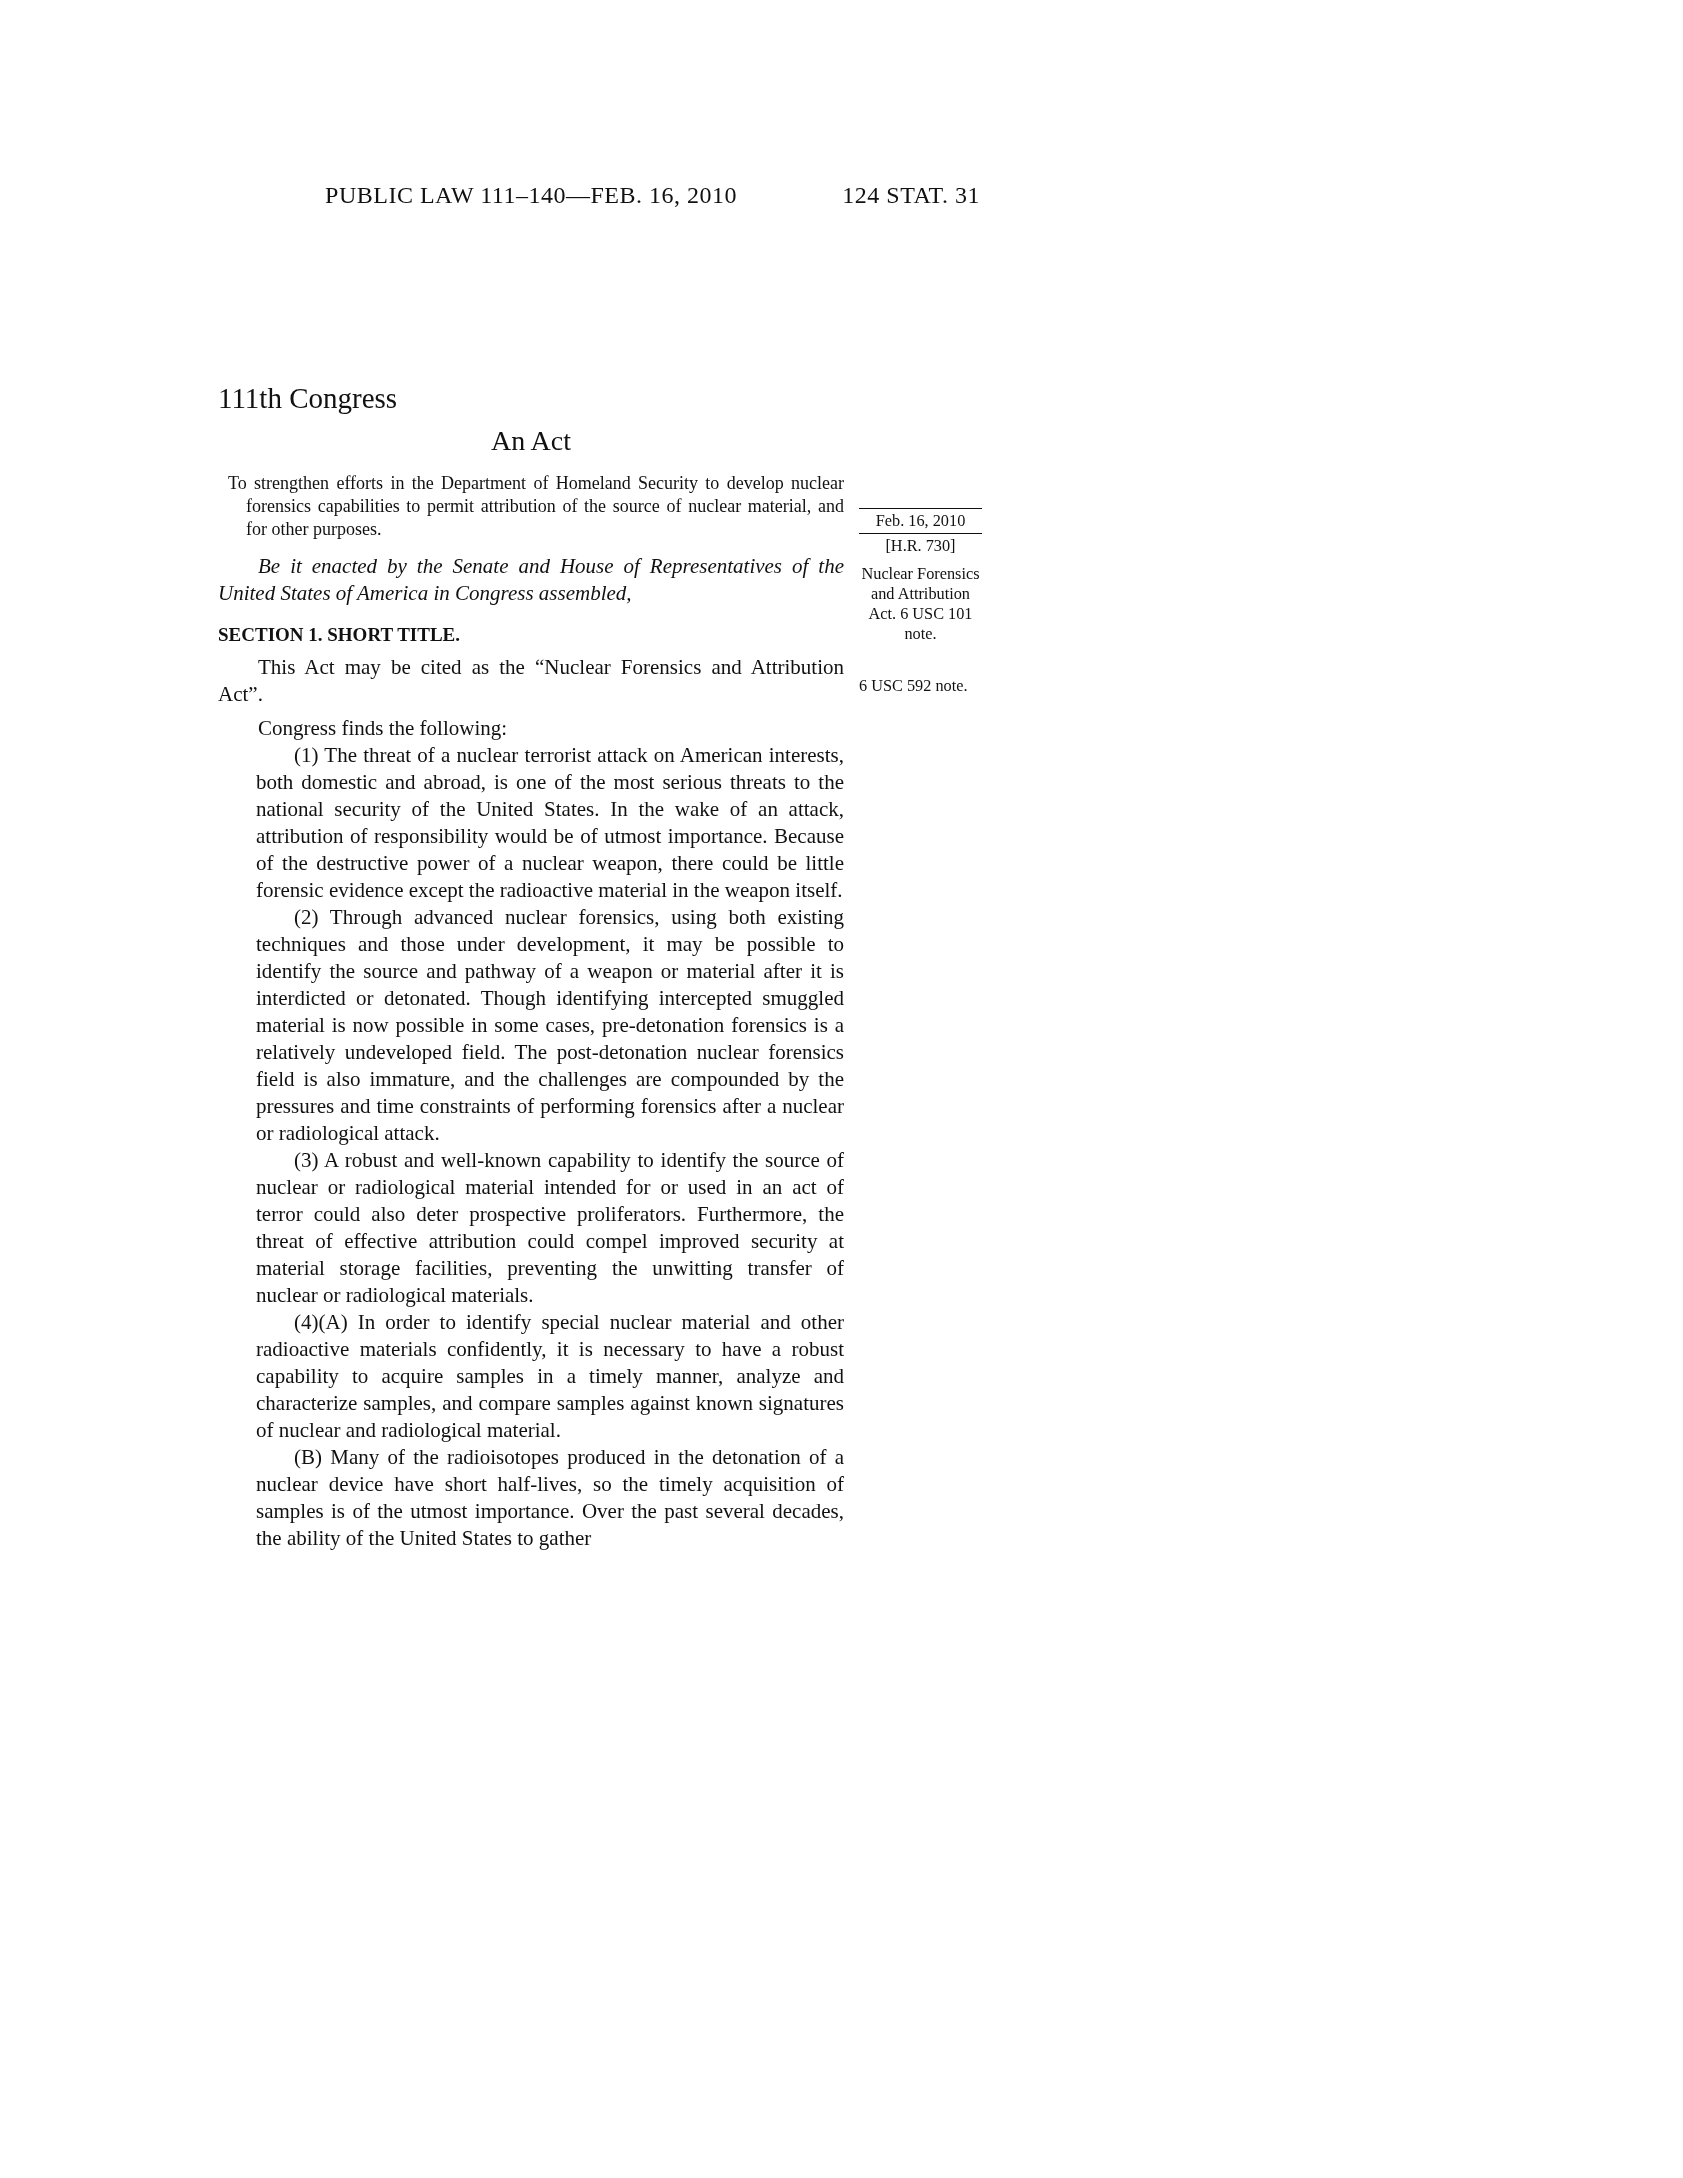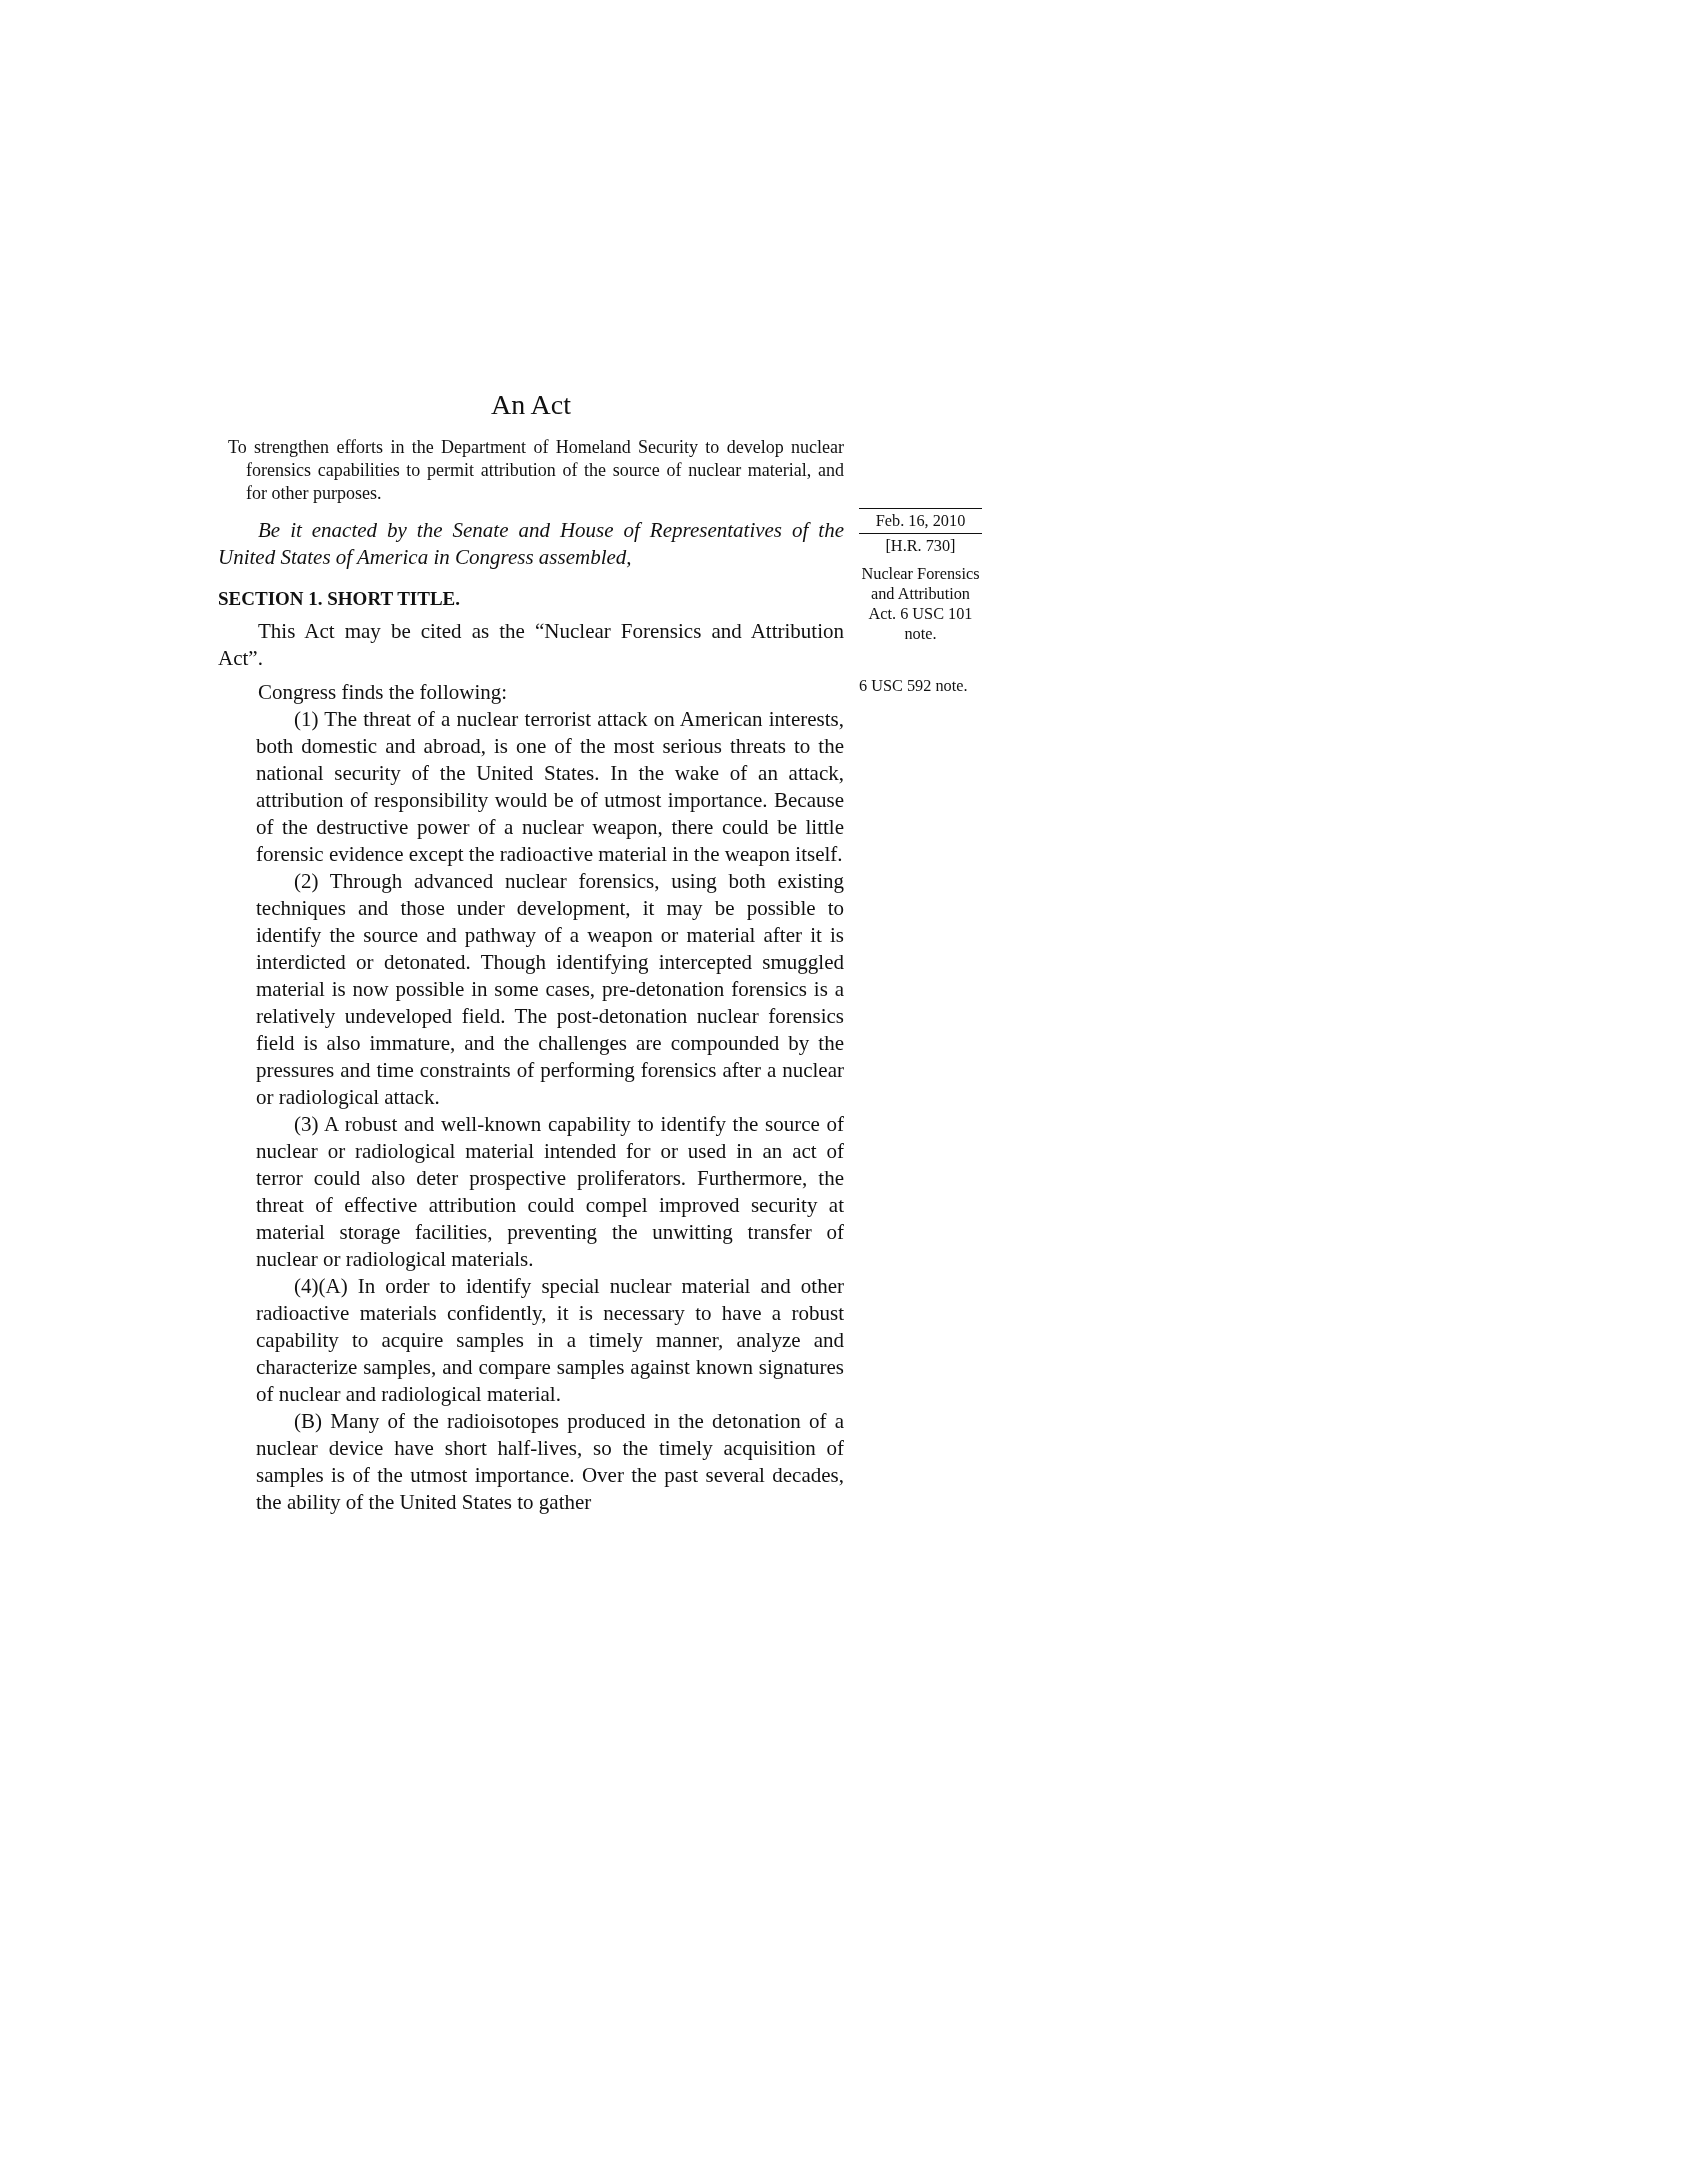--- a/index.html
+++ b/index.html
@@ -139,22 +139,27 @@
   .mn-592 {
     top: 676px;
     text-align: left;
   }
 </style>
 </head>
 <body>
 
 <div class="page">
 
+  <div class="running-header">
+    <div class="rh-center">PUBLIC LAW 111–140—FEB. 16, 2010</div>
+    <div class="rh-right">124 STAT. 31</div>
+  </div>
 
   <div class="main-col">
+    <div class="congress">111th Congress</div>
     <div class="act-heading">An Act</div>
 
     <p class="preamble">To strengthen efforts in the Department of Homeland Security to develop nuclear forensics capabilities to permit attribution of the source of nuclear material, and for other purposes.</p>
 
     <p class="enacting">Be it enacted by the Senate and House of Representatives of the United States of America in Congress assembled,</p>
 
     <div class="sec-heading">SECTION 1. SHORT TITLE.</div>
     <p class="body-par">This Act may be cited as the “Nuclear Forensics and Attribution Act”.</p>
 
     <p class="body-par">Congress finds the following:</p>

